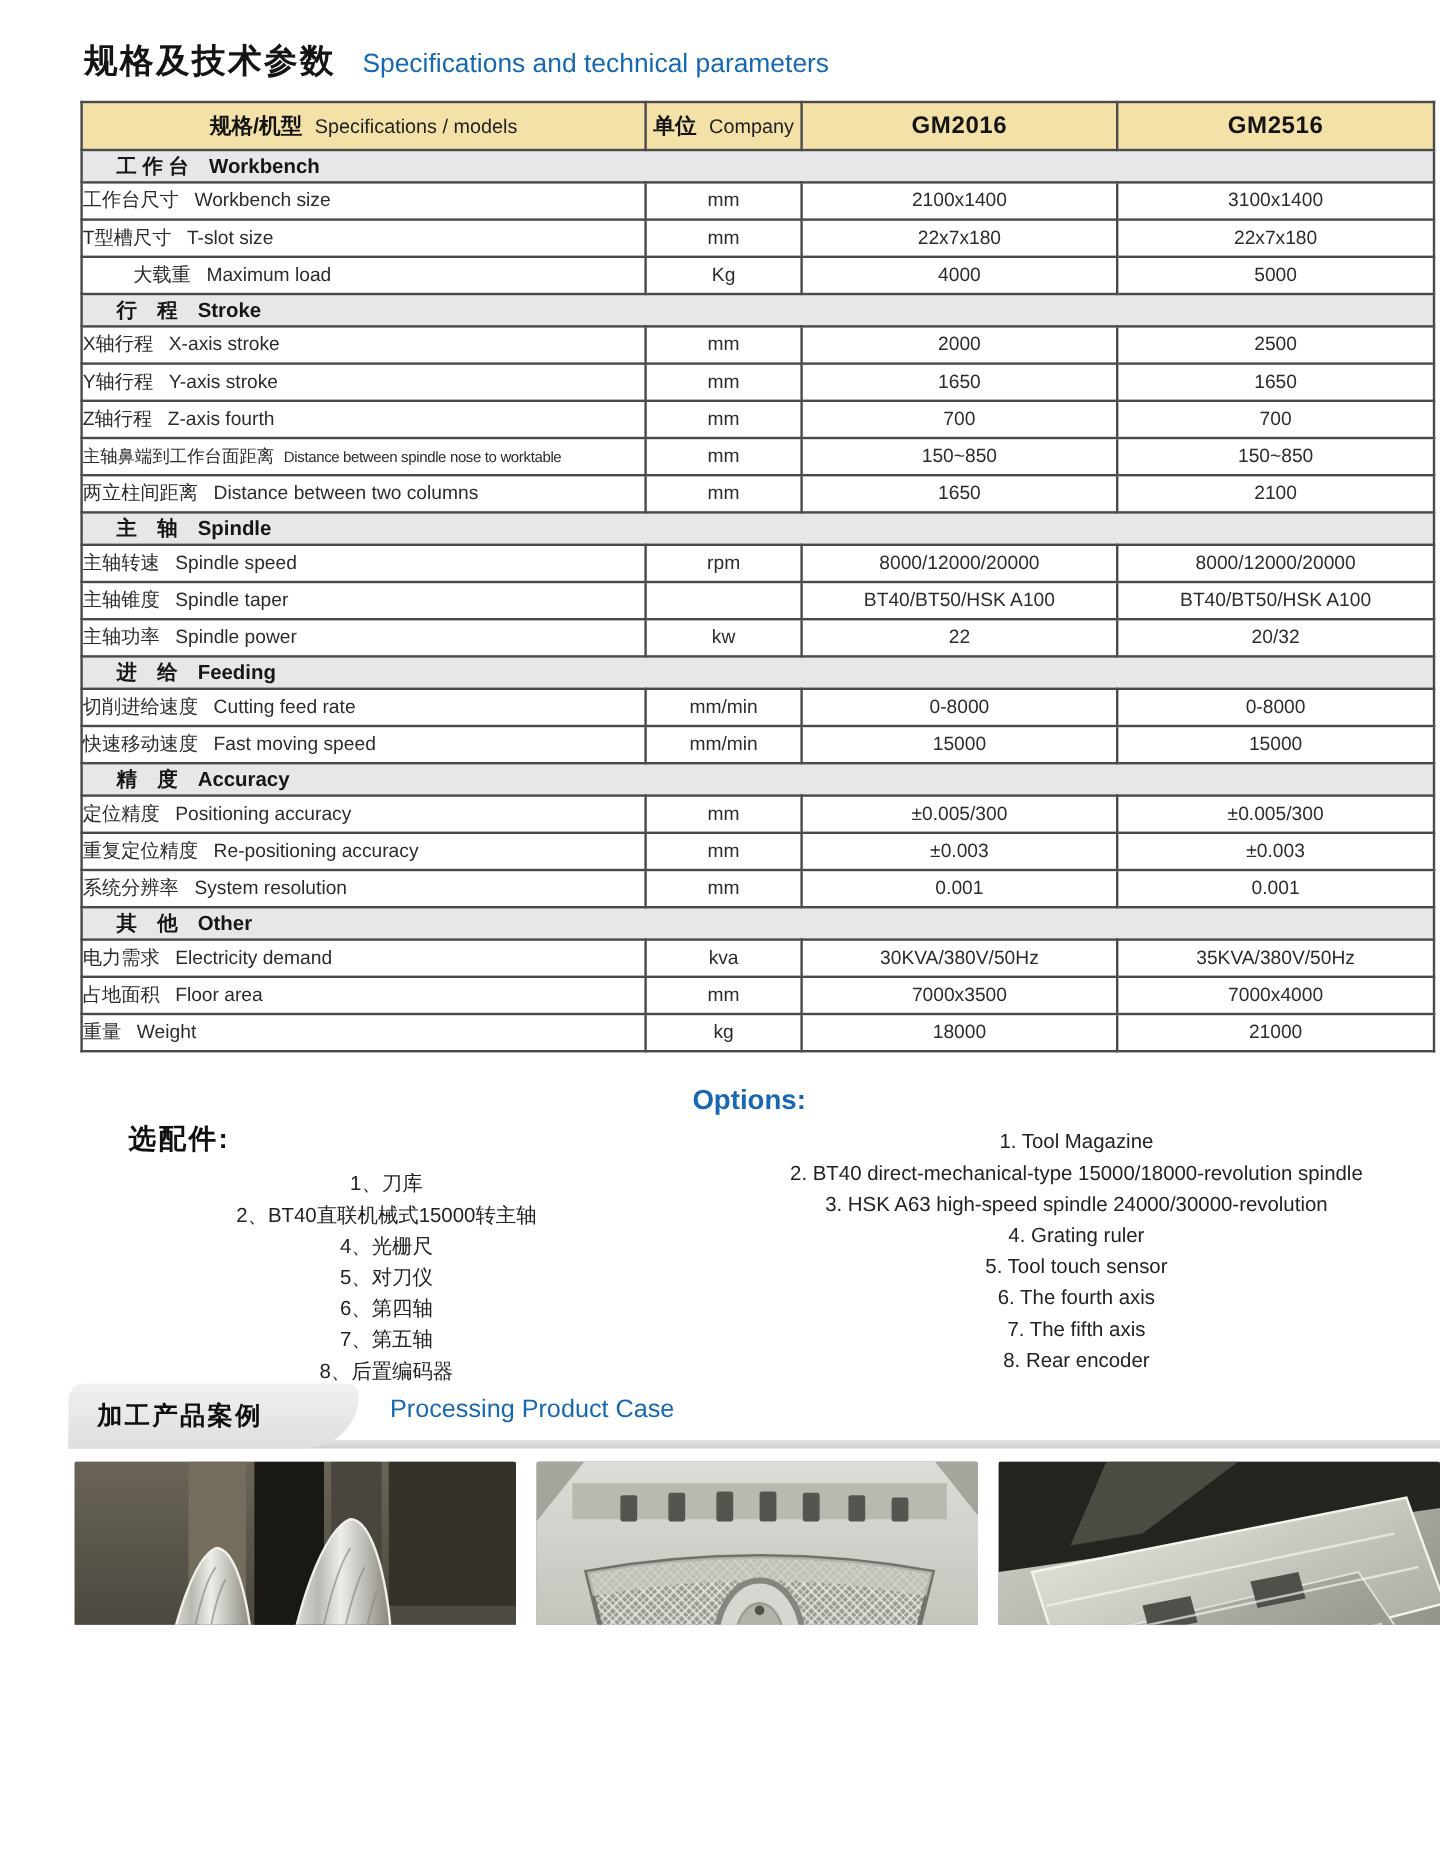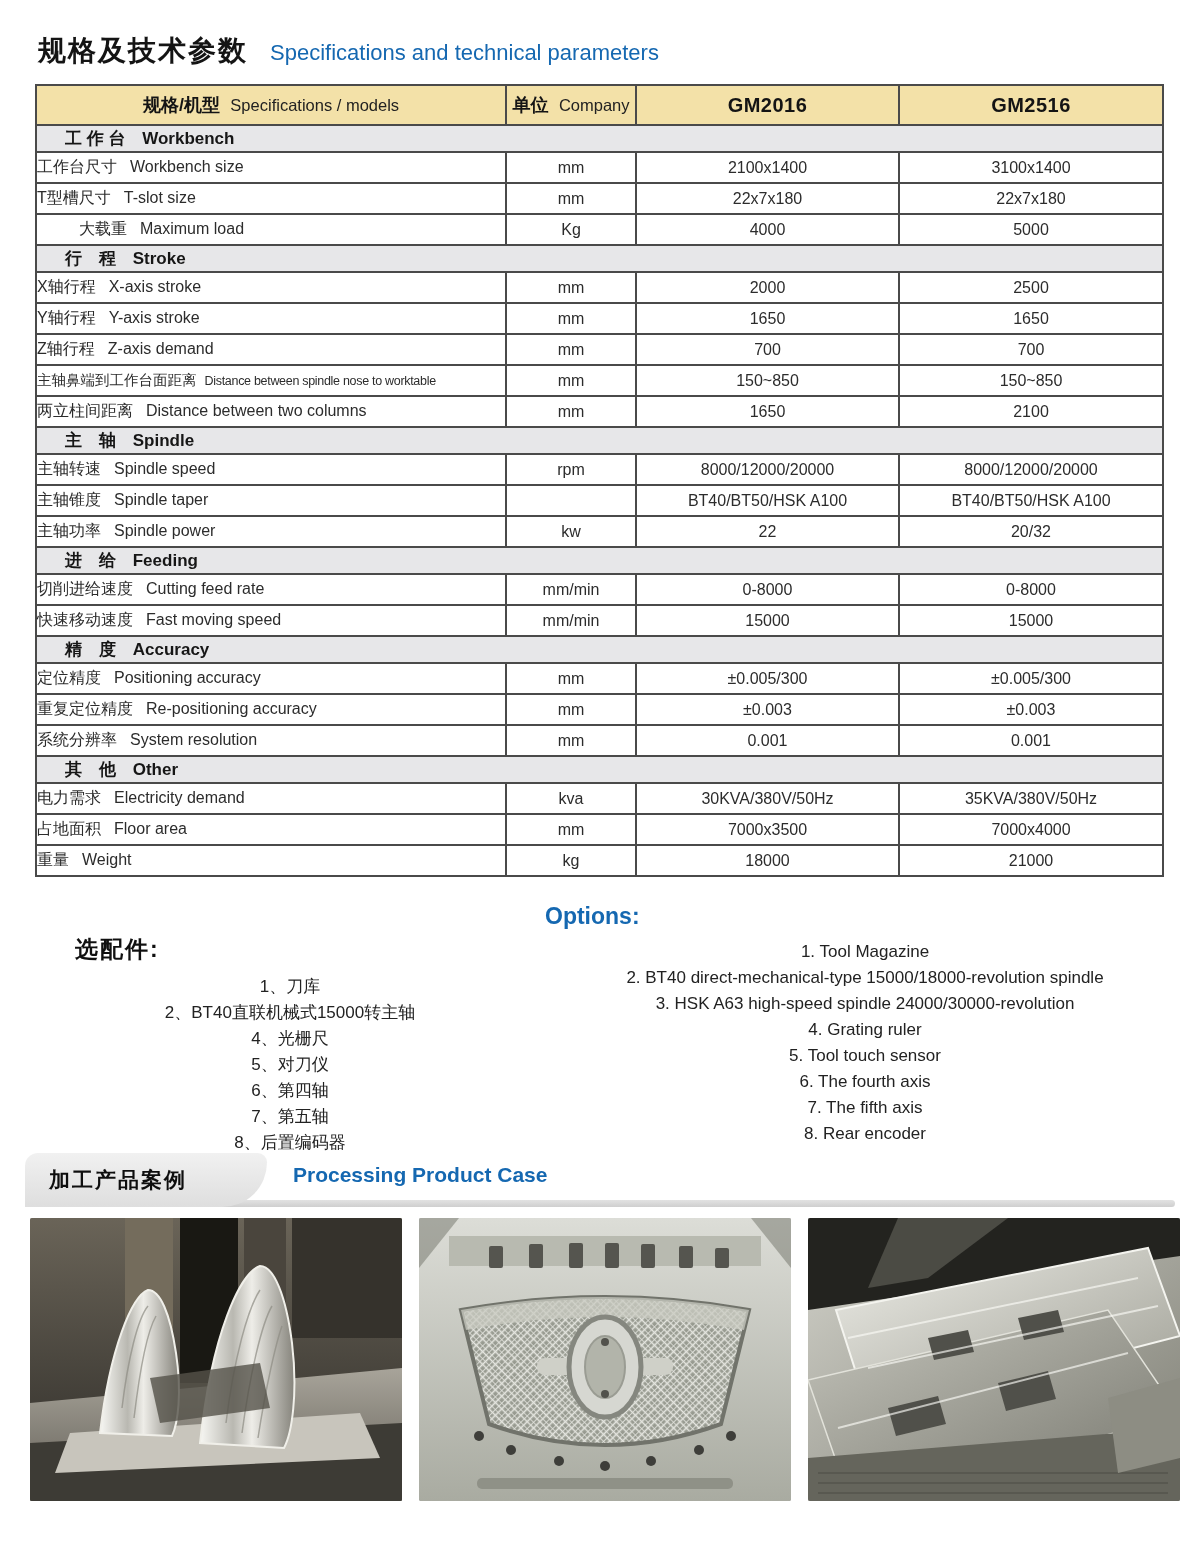--- a/index.html
+++ b/index.html
@@ -1,20 +1,20 @@
 <!DOCTYPE html>
 <html><head>
 <meta charset="utf-8">
 <style>
   :root{ --blue:#1568b1; --border:#4a4a4a; --hdr:#f3e1a8; --sect:#e7e7e9; }
   *{box-sizing:border-box;}
   html,body{margin:0;padding:0;}
   body{width:1200px;height:1550px;background:#ffffff;
        font-family:"Liberation Sans","DejaVu Sans",sans-serif;color:#222;}
-  .page{position:relative;width:1200px;height:1550px;overflow:hidden;background:#fff;}
+  .page{position:relative;width:1200px;height:1354px;overflow:hidden;background:#fff;padding-left:32px;}
 
   
   .main-title{display:flex;align-items:baseline;gap:22px;margin:32px 0 14px 38px;}
   .main-title .t-zh{font-size:28px;font-weight:bold;color:#141414;letter-spacing:2px;}
   .main-title .t-en{font-size:22px;font-weight:normal;color:var(--blue);}
 
   
   table.spec{border-collapse:collapse;margin-left:35px;width:1127px;table-layout:fixed;}
   table.spec td{border:2px solid var(--border);vertical-align:middle;padding:0;}
   tr.head td{background:var(--hdr);height:40px;text-align:center;}
@@ -44,21 +44,21 @@
 
   
   .case-bar{position:relative;margin:14px 0 0 25px;width:1150px;height:54px;}
   .case-underline{position:absolute;left:0;bottom:0;width:1150px;height:7px;
                   background:linear-gradient(#e2e2e2,#cfcfcf);border-radius:0 4px 4px 0;}
   .case-tab{position:absolute;left:0;top:0;width:242px;height:54px;
             background:linear-gradient(#f1f1f1,#dedede);
             border-radius:14px 10px 48px 0;
             display:flex;align-items:center;padding-left:24px;}
   .case-tab .c-zh{font-size:21px;font-weight:bold;color:#0e0e0e;letter-spacing:2px;}
-  .case-en{position:absolute;left:268px;top:10px;font-size:21px;font-weight:bold;color:var(--blue);}
+  .case-en{position:absolute;left:268px;top:10px;font-size:21px;font-weight:normal;color:var(--blue);}
 
   
   .photos{display:flex;gap:17px;margin:11px 0 0 30px;}
   .photo{width:372px;height:283px;overflow:hidden;background:#999;border-radius:2px;}
   .photo svg{display:block;}
 </style>
 </head>
 <body>
 
 <div class="page">
@@ -131,21 +131,21 @@
       <td class="val">2000</td>
       <td class="val">2500</td>
     </tr>
     <tr class="data">
       <td class="lbl"><span class="zh">Y轴行程</span><span class="en">Y-axis stroke</span></td>
       <td class="unit">mm</td>
       <td class="val">1650</td>
       <td class="val">1650</td>
     </tr>
     <tr class="data">
-      <td class="lbl"><span class="zh">Z轴行程</span><span class="en">Z-axis demand</span></td>
+      <td class="lbl"><span class="zh">Z轴行程</span><span class="en">Z-axis fourth</span></td>
       <td class="unit">mm</td>
       <td class="val">700</td>
       <td class="val">700</td>
     </tr>
     <tr class="data small-row">
       <td class="lbl"><span class="zh">主轴鼻端到工作台面距离</span><span class="en">Distance between spindle nose to worktable</span></td>
       <td class="unit">mm</td>
       <td class="val">150~850</td>
       <td class="val">150~850</td>
     </tr>

